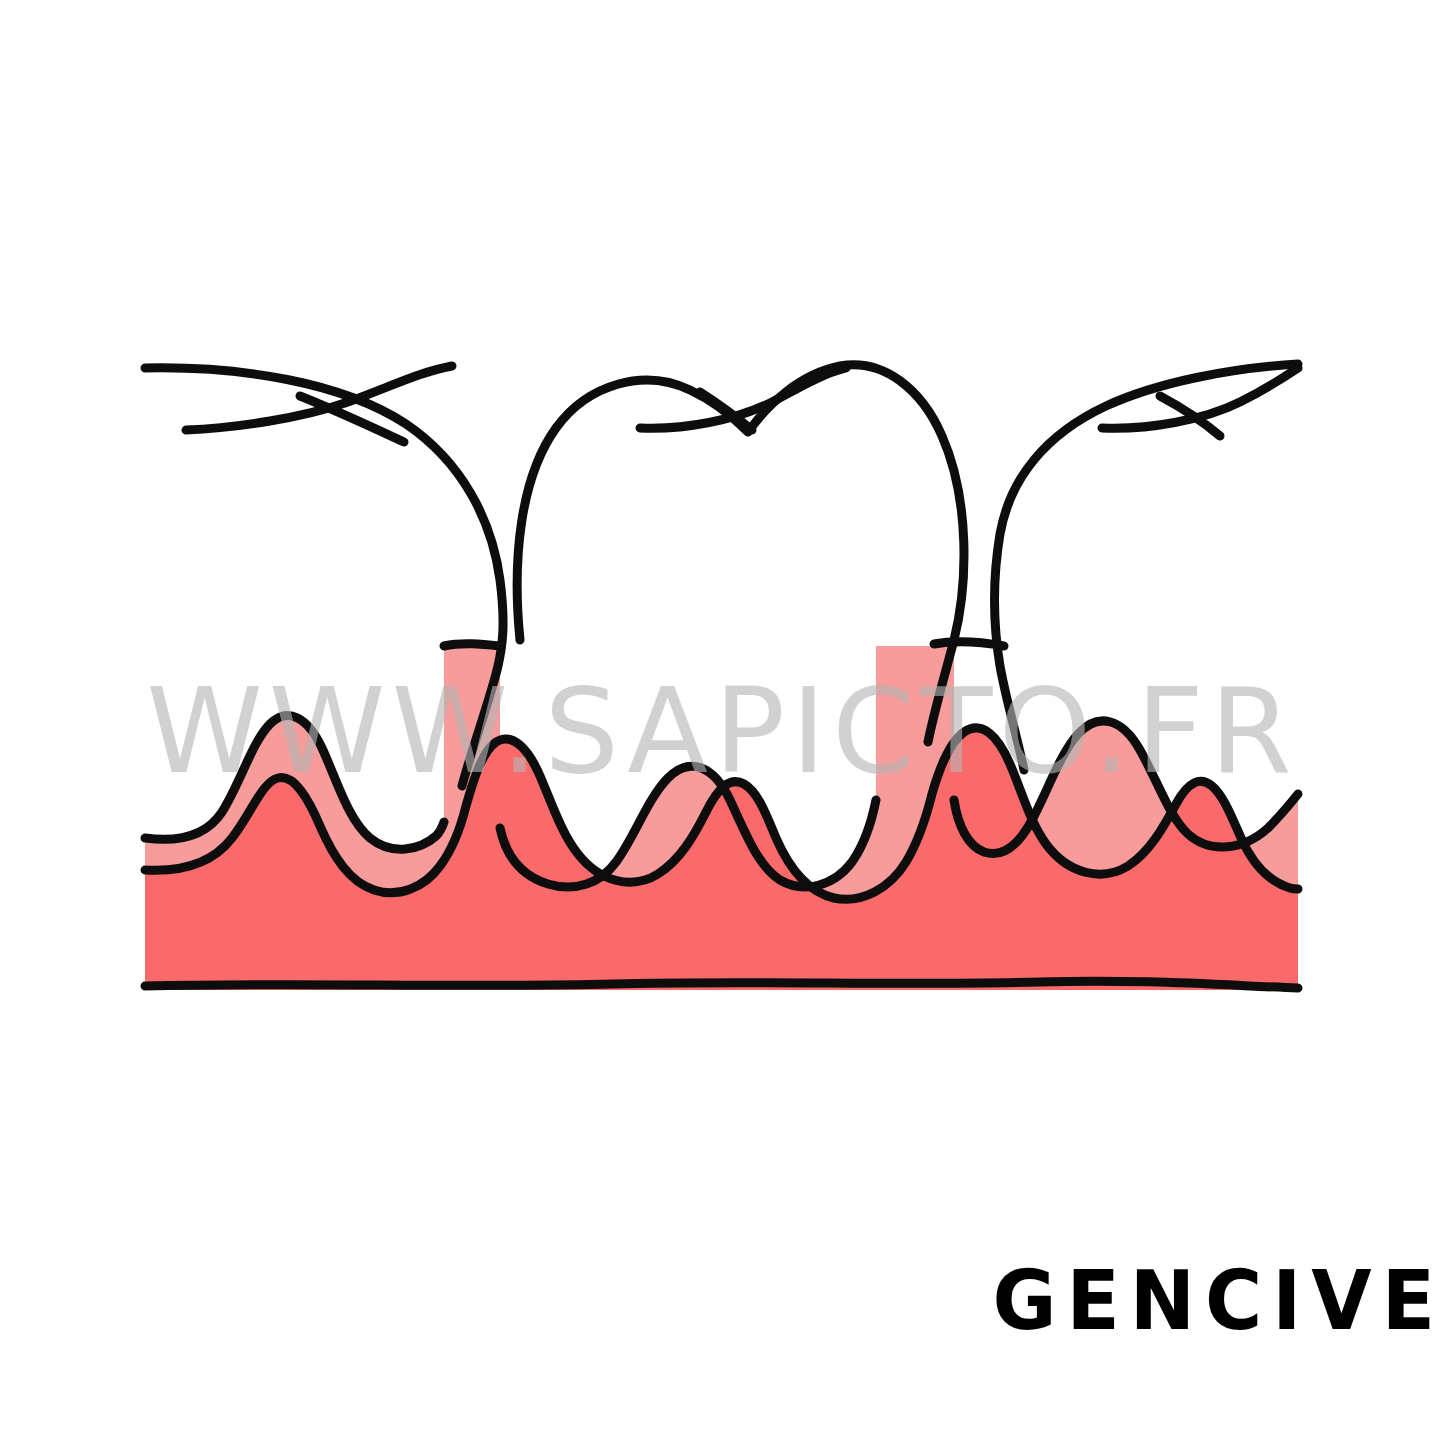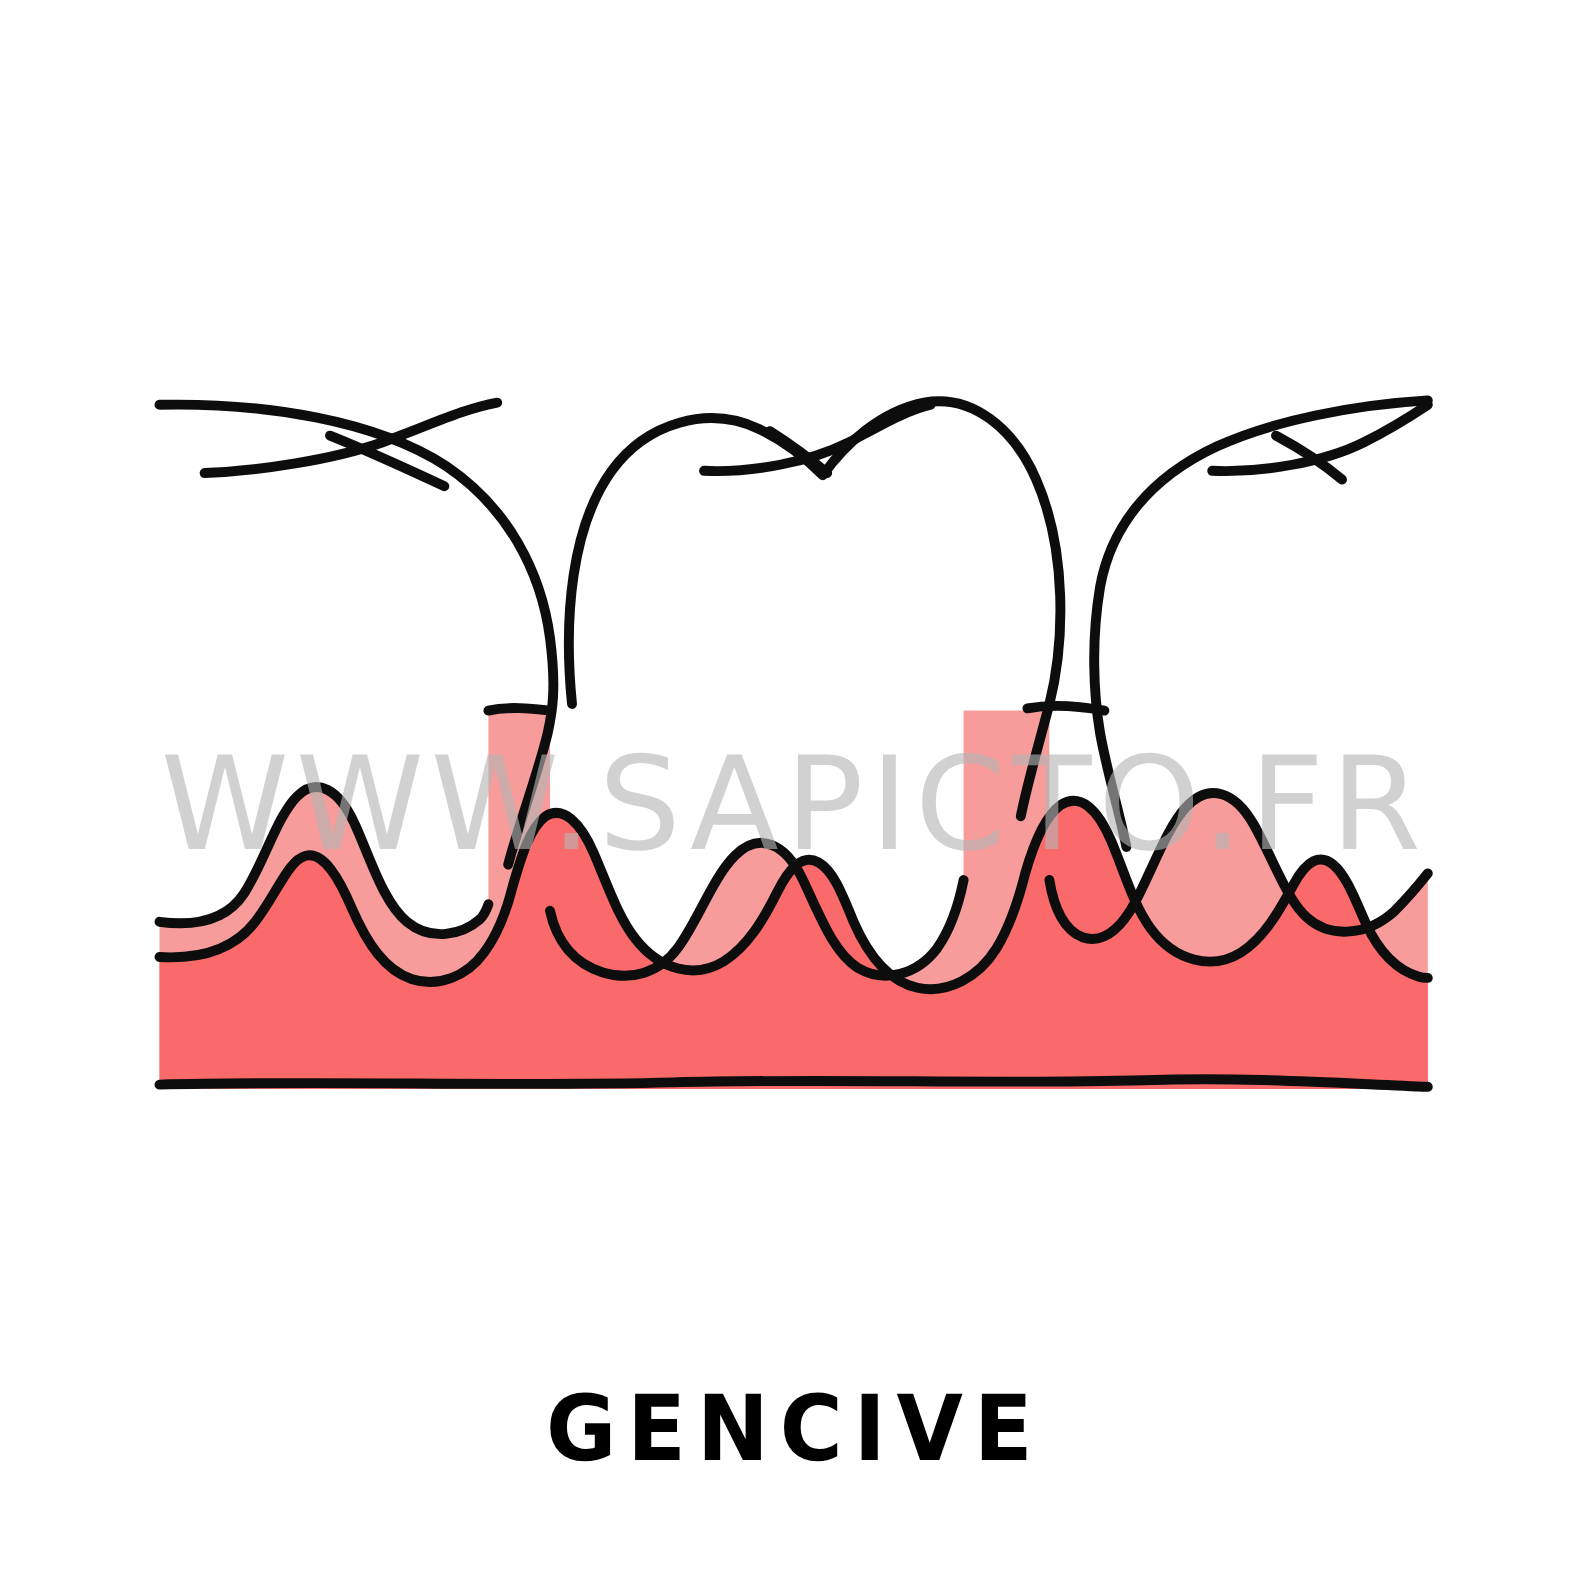--- a/index.html
+++ b/index.html
@@ -30,21 +30,21 @@
   #illustration-stage svg {
     display: block;
     width: 1445px;
     height: 1445px;
   }
   .caption-layer {
     position: absolute;
     left: 0;
     right: 0;
     top: 1255px;
-    text-align: center;
+    text-align: right;
     pointer-events: none;
   }
   .caption-text {
     display: inline-block;
     font-family: "DejaVu Sans", sans-serif;
     font-size: 78px;
     font-weight: 700;
     letter-spacing: 10px;
     color: #000000;
     transform: scaleY(1.06);

